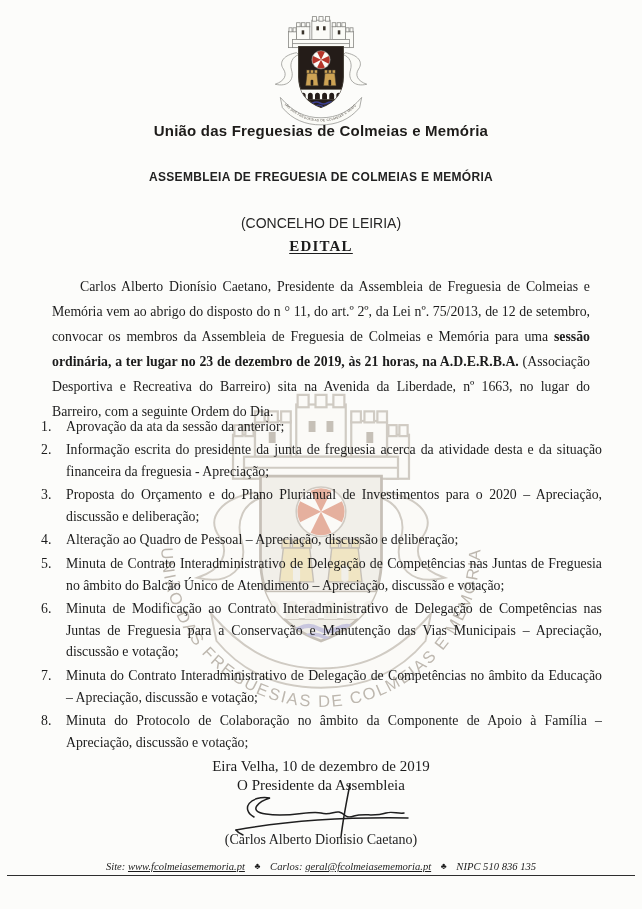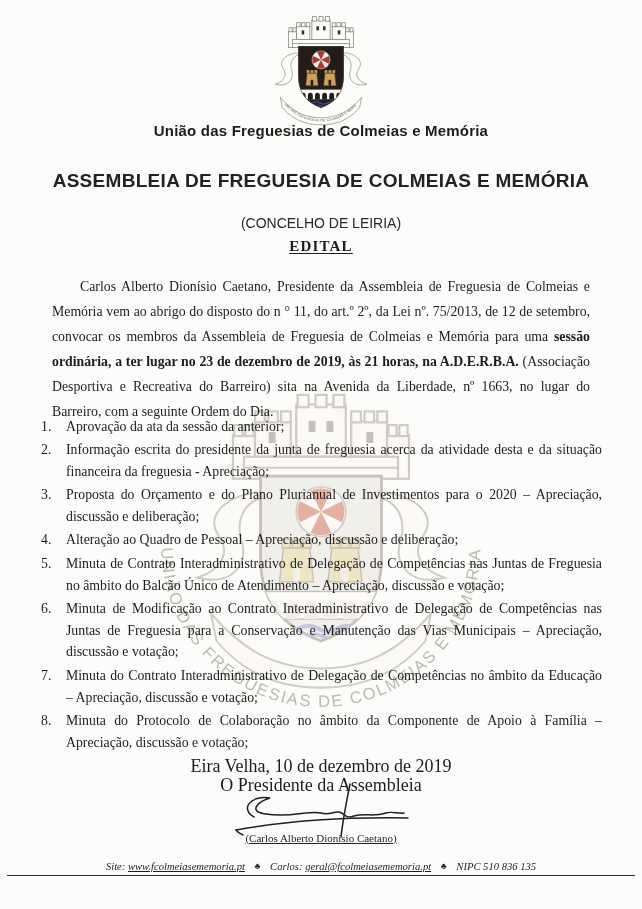--- a/index.html
+++ b/index.html
@@ -25,21 +25,21 @@
   .watermark .wm-text { font-family:"Liberation Sans",sans-serif; font-size:6px; letter-spacing:.7px; fill:#b3aca2; }
   
   .org-name {
     position:absolute; top:122px; left:0; right:0; text-align:center; z-index:1;
     font-family:"Liberation Sans","DejaVu Sans",sans-serif;
     font-size:15px; font-weight:600; letter-spacing:.2px; color:#1e1c1a;
   }
   .title {
     position:absolute; top:170px; left:0; right:0; text-align:center; z-index:1;
     font-family:"Liberation Sans","DejaVu Sans",sans-serif;
-    font-size:19px; font-weight:700; letter-spacing:.3px; color:#222;
+    font-size:12px; font-weight:700; letter-spacing:.3px; color:#222;
   }
   .subtitle {
     position:absolute; top:215px; left:0; right:0; text-align:center; z-index:1;
     font-family:"Liberation Sans","DejaVu Sans",sans-serif; font-size:14px; color:#262626;
   }
   .doc-type {
     position:absolute; top:238px; left:0; right:0; text-align:center; z-index:1;
     font-weight:700; font-size:15px; letter-spacing:1.2px;
     text-decoration:underline; text-underline-offset:2px;
   }
@@ -49,23 +49,23 @@
     font-size:13.8px; line-height:25px; text-align:justify; text-indent:28px;
   }
   .agenda { position:absolute; top:416px; left:40px; right:40px; z-index:1; }
   .agenda-item {
     position:relative; padding-left:26px; margin-bottom:1.5px;
     font-size:13.8px; line-height:21.8px; text-align:justify;
   }
   .agenda-item .num { position:absolute; left:1px; top:0; }
   
   .closing { position:absolute; top:757px; left:0; right:0; text-align:center; z-index:2; }
-  .closing .place-date, .closing .role { font-size:18px; line-height:19px;font-family:Liberation Serif, serif; }
+  .closing .place-date, .closing .role { font-size:15px; line-height:19px;font-family:Liberation Serif, serif; }
   .signature-svg { display:block; margin:-12px auto 0; width:190px; height:56px; }
-  .signer-name { font-size:11px; margin-top:-7px; color:#242424;text-decoration:underline; }
+  .signer-name { font-size:14px; margin-top:-7px; color:#242424; }
   
   .footer {
     position:absolute; top:861px; left:0; right:0; text-align:center; z-index:1;
     font-style:italic; font-size:10.6px; color:#1d1d1d;
   }
   .footer .flink { text-decoration:underline; text-underline-offset:1px; color:#1d1d1d; cursor:pointer; }
   .footer .sep { font-style:normal; font-size:9px; position:relative; top:-1px; margin:0 7px; }
   .footer .rule { border:none; border-top:1.6px solid #2e2e2e; margin:3px 7px 3px 7px; }
 </style>
 </head>

